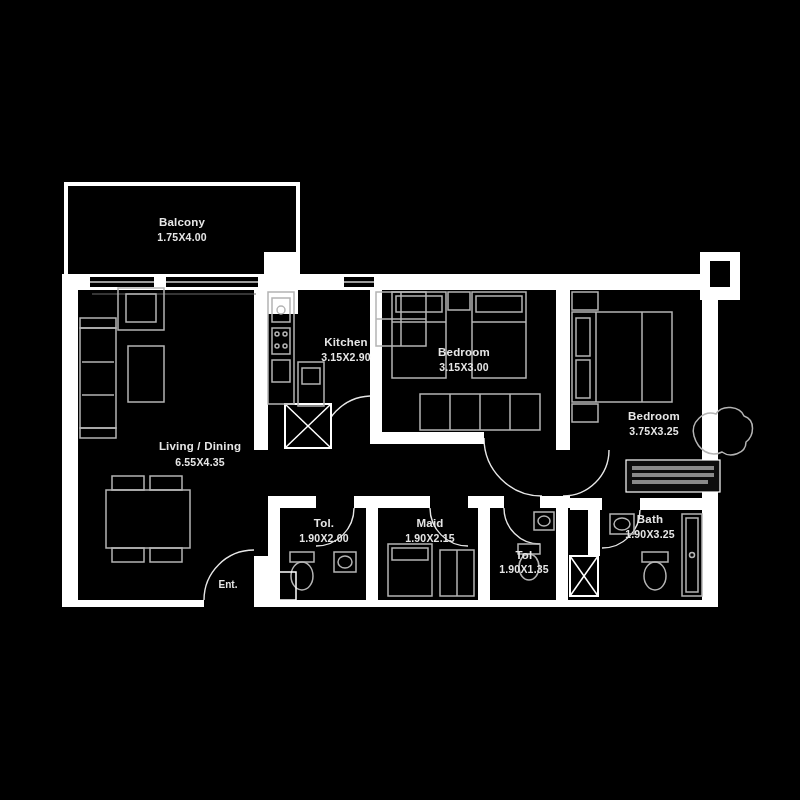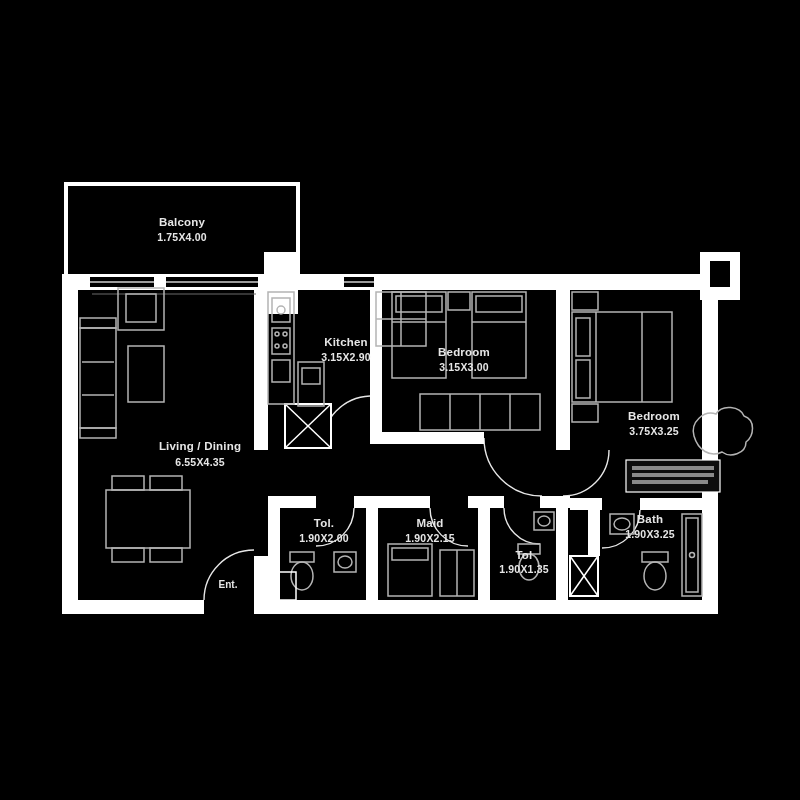--- a/index.html
+++ b/index.html
@@ -1,16 +1,16 @@
 <!DOCTYPE html>
 <html><head>
 <meta charset="utf-8">
 <style>
   html,body{margin:0;padding:0;background:#000;}
-  .stage{position:relative;width:800px;height:800px;background:#000;overflow:hidden;
+  .stage{position:relative;width:800px;height:607px;background:#000;overflow:hidden;
          font-family:"Liberation Sans", sans-serif;}
   svg{display:block;}
   .room-name{font-family:"Liberation Sans",sans-serif;font-size:11.5px;font-weight:bold;letter-spacing:.2px;}
   .room-dims{font-family:"Liberation Sans",sans-serif;font-size:10.5px;font-weight:bold;letter-spacing:.2px;}
   .ent-label{font-family:"Liberation Sans",sans-serif;font-size:10px;font-weight:bold;}
 </style>
 </head>
 <body>
 
 <div class="stage">

